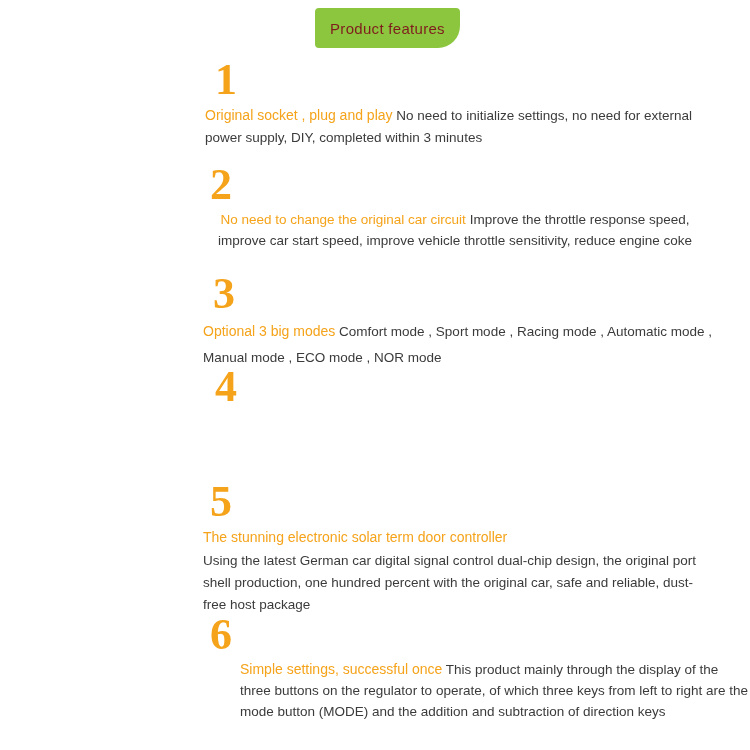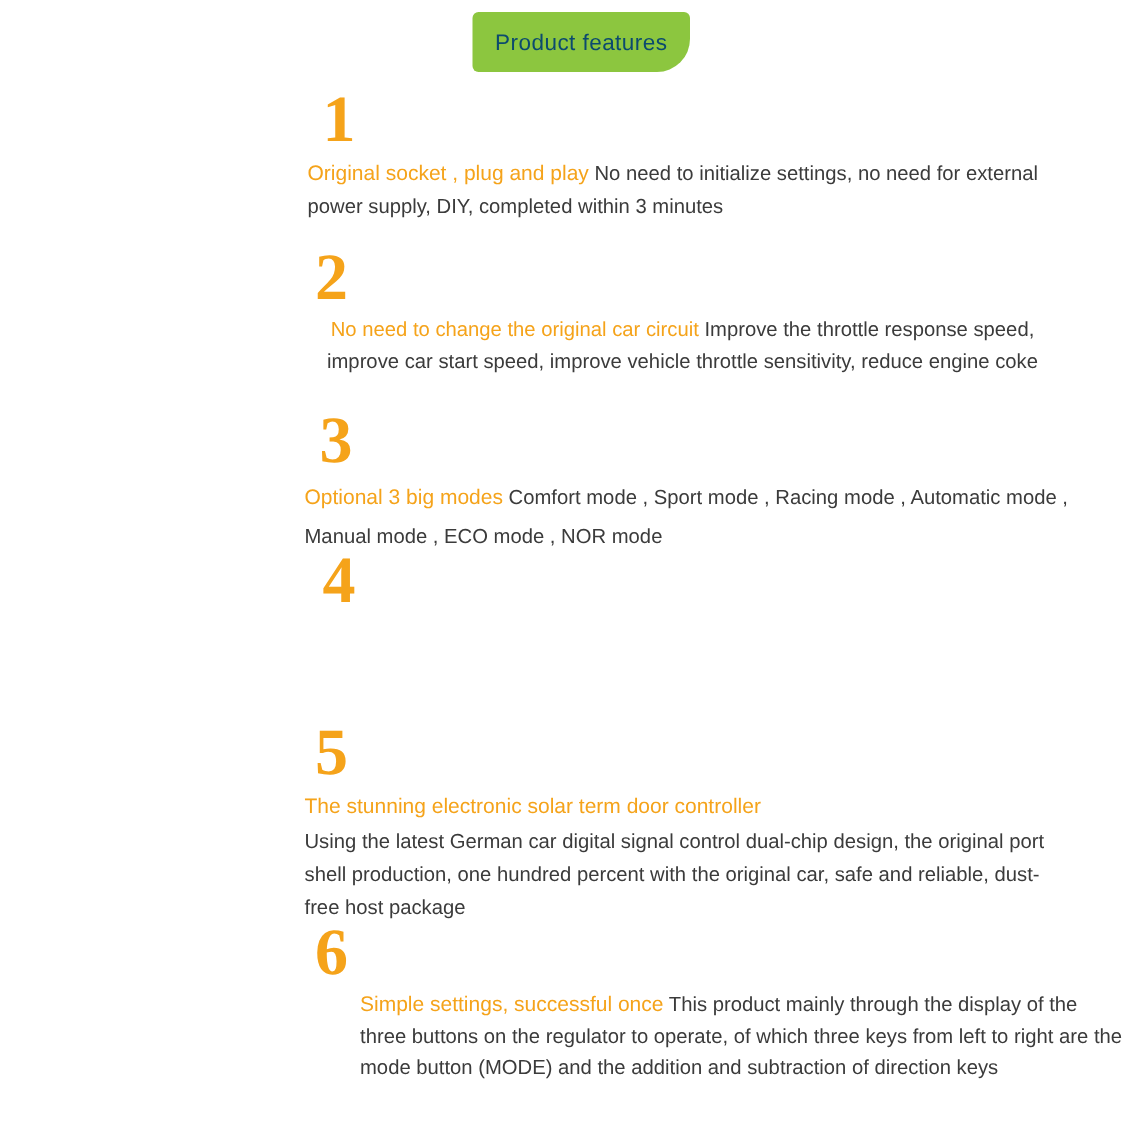--- a/index.html
+++ b/index.html
@@ -27,21 +27,21 @@
     top: 8px;
     width: 145px;
     height: 40px;
     background: #8cc63f;
     border-radius: 4px 4px 22px 4px;
     display: flex;
     align-items: center;
     justify-content: center;
   }
   .banner-text {
-    color: #0c4a6e;
+    color: #7f1d1d;
     font-size: 15px;
     letter-spacing: 0.3px;
     white-space: nowrap;
   }
 
   
   .feature {
     position: absolute;
     width: 620px;
     left: 120px;

